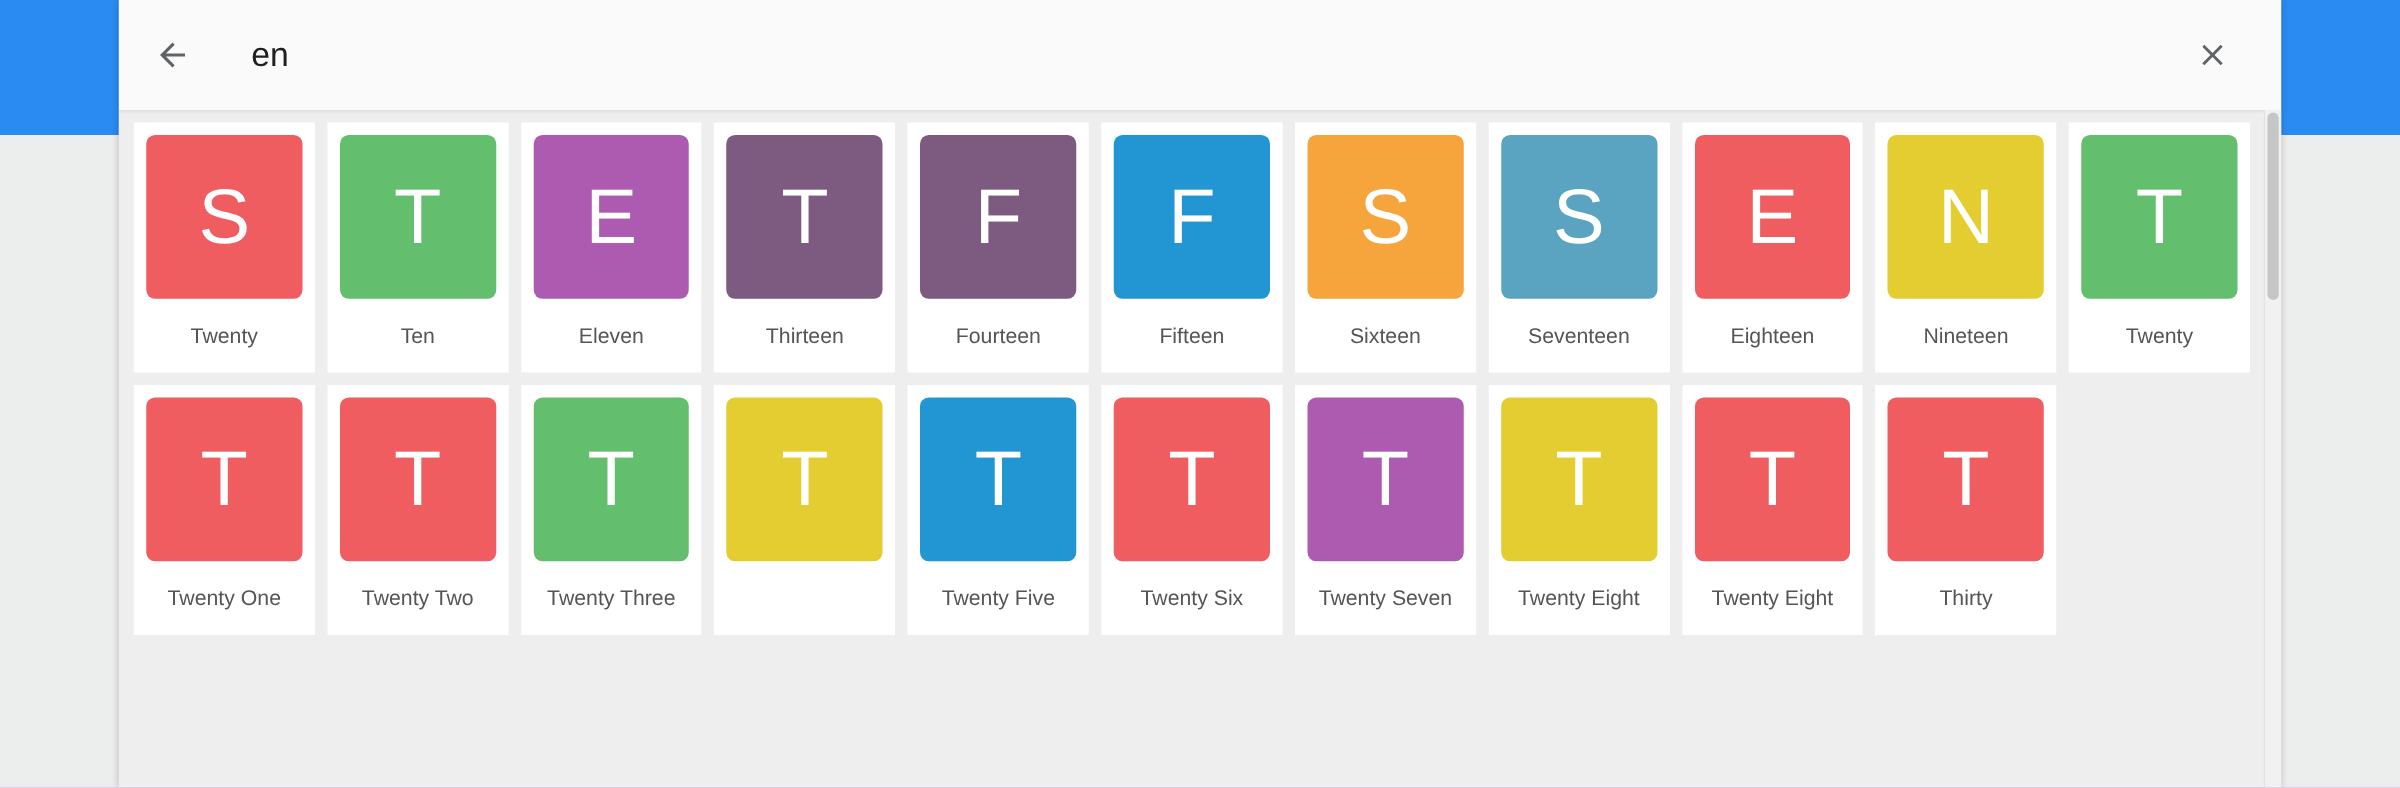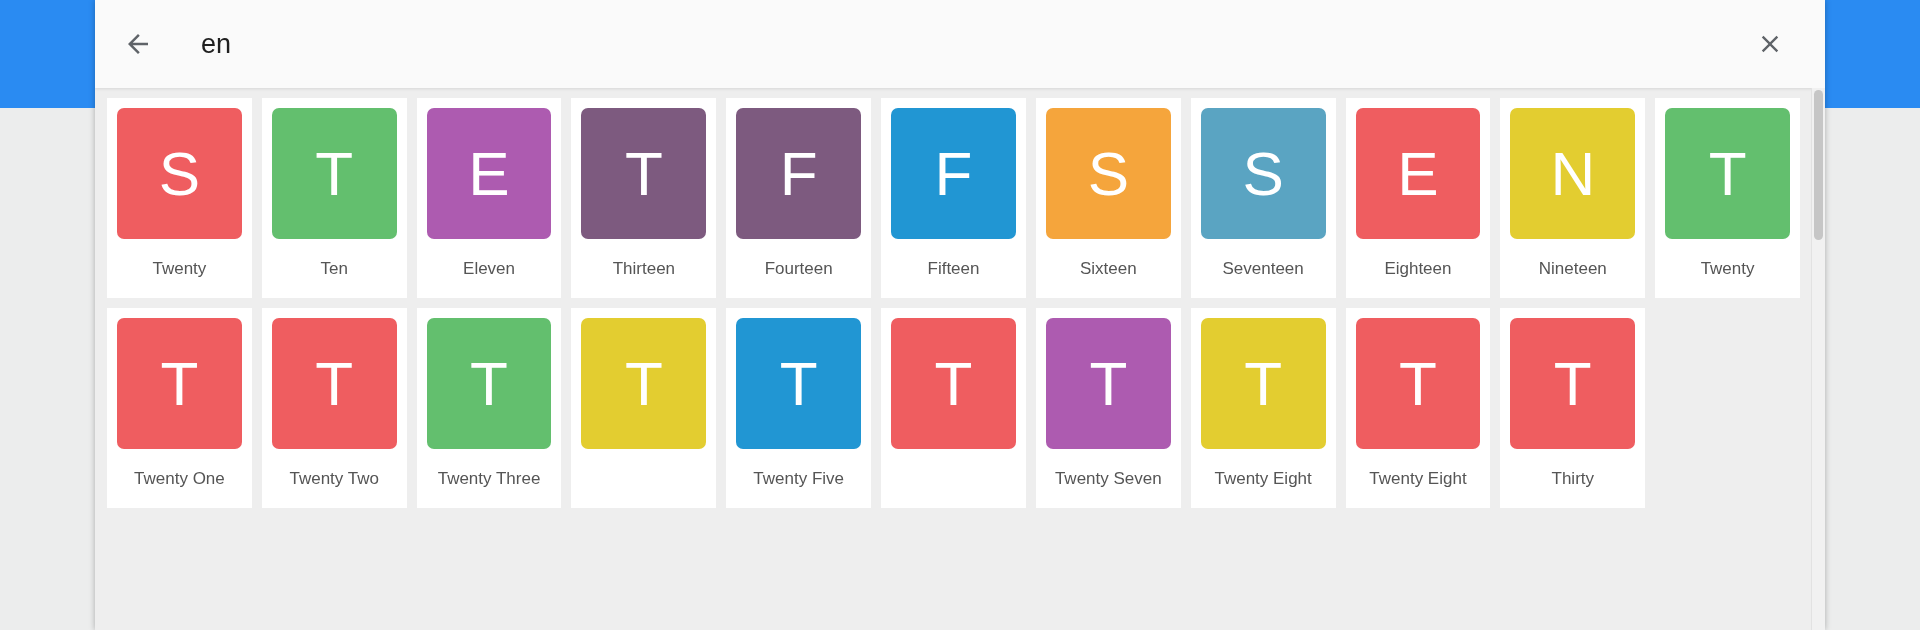--- a/index.html
+++ b/index.html
@@ -310,20 +310,21 @@
           <div class="card">
             <div class="tile" style="background: rgb(33, 150, 211);">
               <span class="tile-letter">T</span>
             </div>
             <div class="card-label">Twenty Five</div>
           </div>
           <div class="card">
             <div class="tile" style="background: rgb(239, 93, 96);">
               <span class="tile-letter">T</span>
             </div>
+            <div class="card-label">Twenty Six</div>
           </div>
           <div class="card">
             <div class="tile" style="background: rgb(173, 91, 176);">
               <span class="tile-letter">T</span>
             </div>
             <div class="card-label">Twenty Seven</div>
           </div>
           <div class="card">
             <div class="tile" style="background: rgb(227, 205, 48);">
               <span class="tile-letter">T</span>

